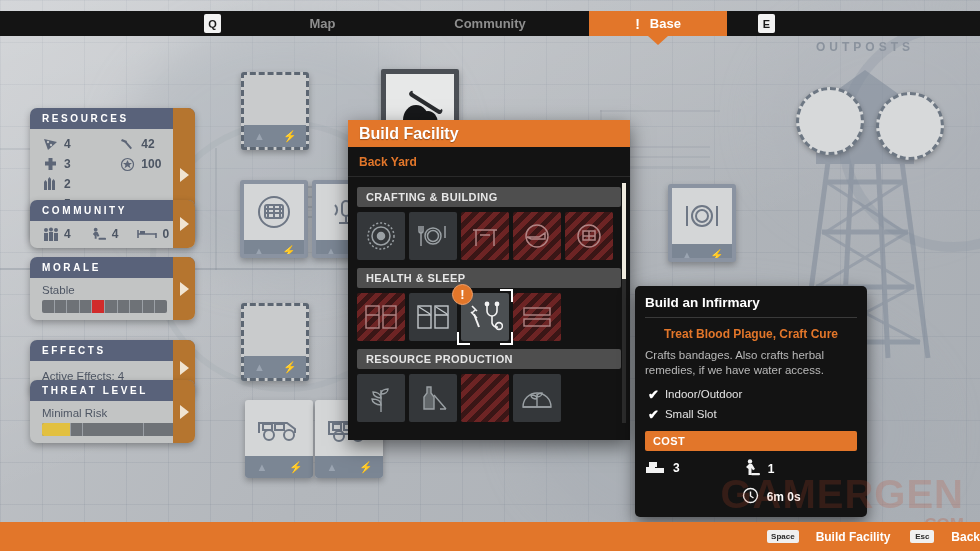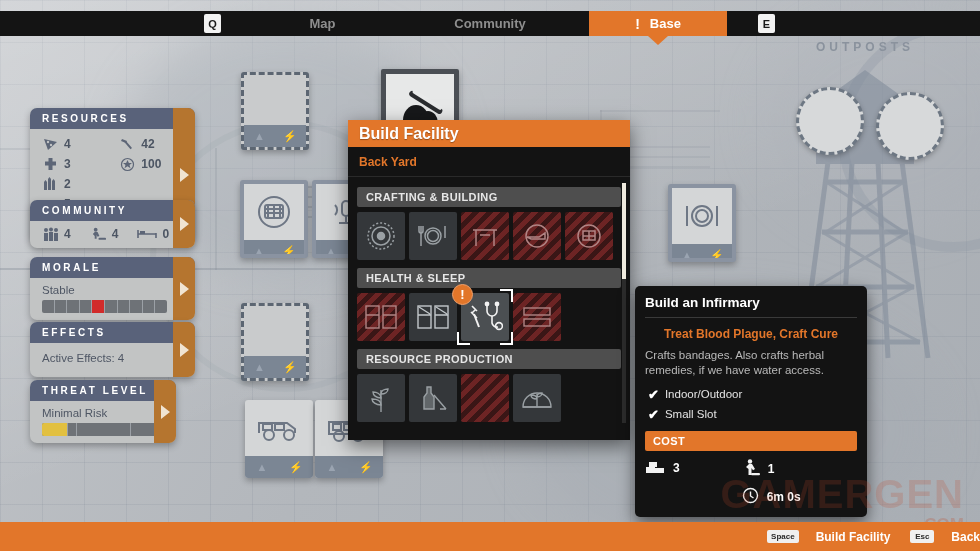--- a/index.html
+++ b/index.html
@@ -446,31 +446,31 @@
           <i style="background:#d12b2b;"></i>
           <i></i>
           <i></i>
           <i></i>
           <i></i>
           <i></i>
       </div>
     </div>
   </div>
 
-  <div class="panel" style="left:30px;top:322px;width:165px;">
+  <div class="panel" style="left:30px;top:340px;width:165px;">
     <div class="tab">
         <div class="tri"></div>
       </div>
     <div class="hd">EFFECTS</div>
     <div class="body" style="padding-bottom:9px;">
       <div class="statline">Active Effects: 4</div>
     </div>
   </div>
 
-  <div class="panel" style="left:30px;top:380px;width:146px;">
+  <div class="panel" style="left:30px;top:380px;width:165px;">
     <div class="tab">
         <div class="tri"></div>
       </div>
     <div class="hd">THREAT LEVEL</div>
     <div class="body" style="padding-top:4px;padding-bottom:7px;">
       <div class="statline">Minimal Risk</div>
       <div class="meter">
         <i style="background:#e2c040;flex:1.4;"></i>
           <i style="flex:.5;"></i>
           <i style="flex:3;"></i>

